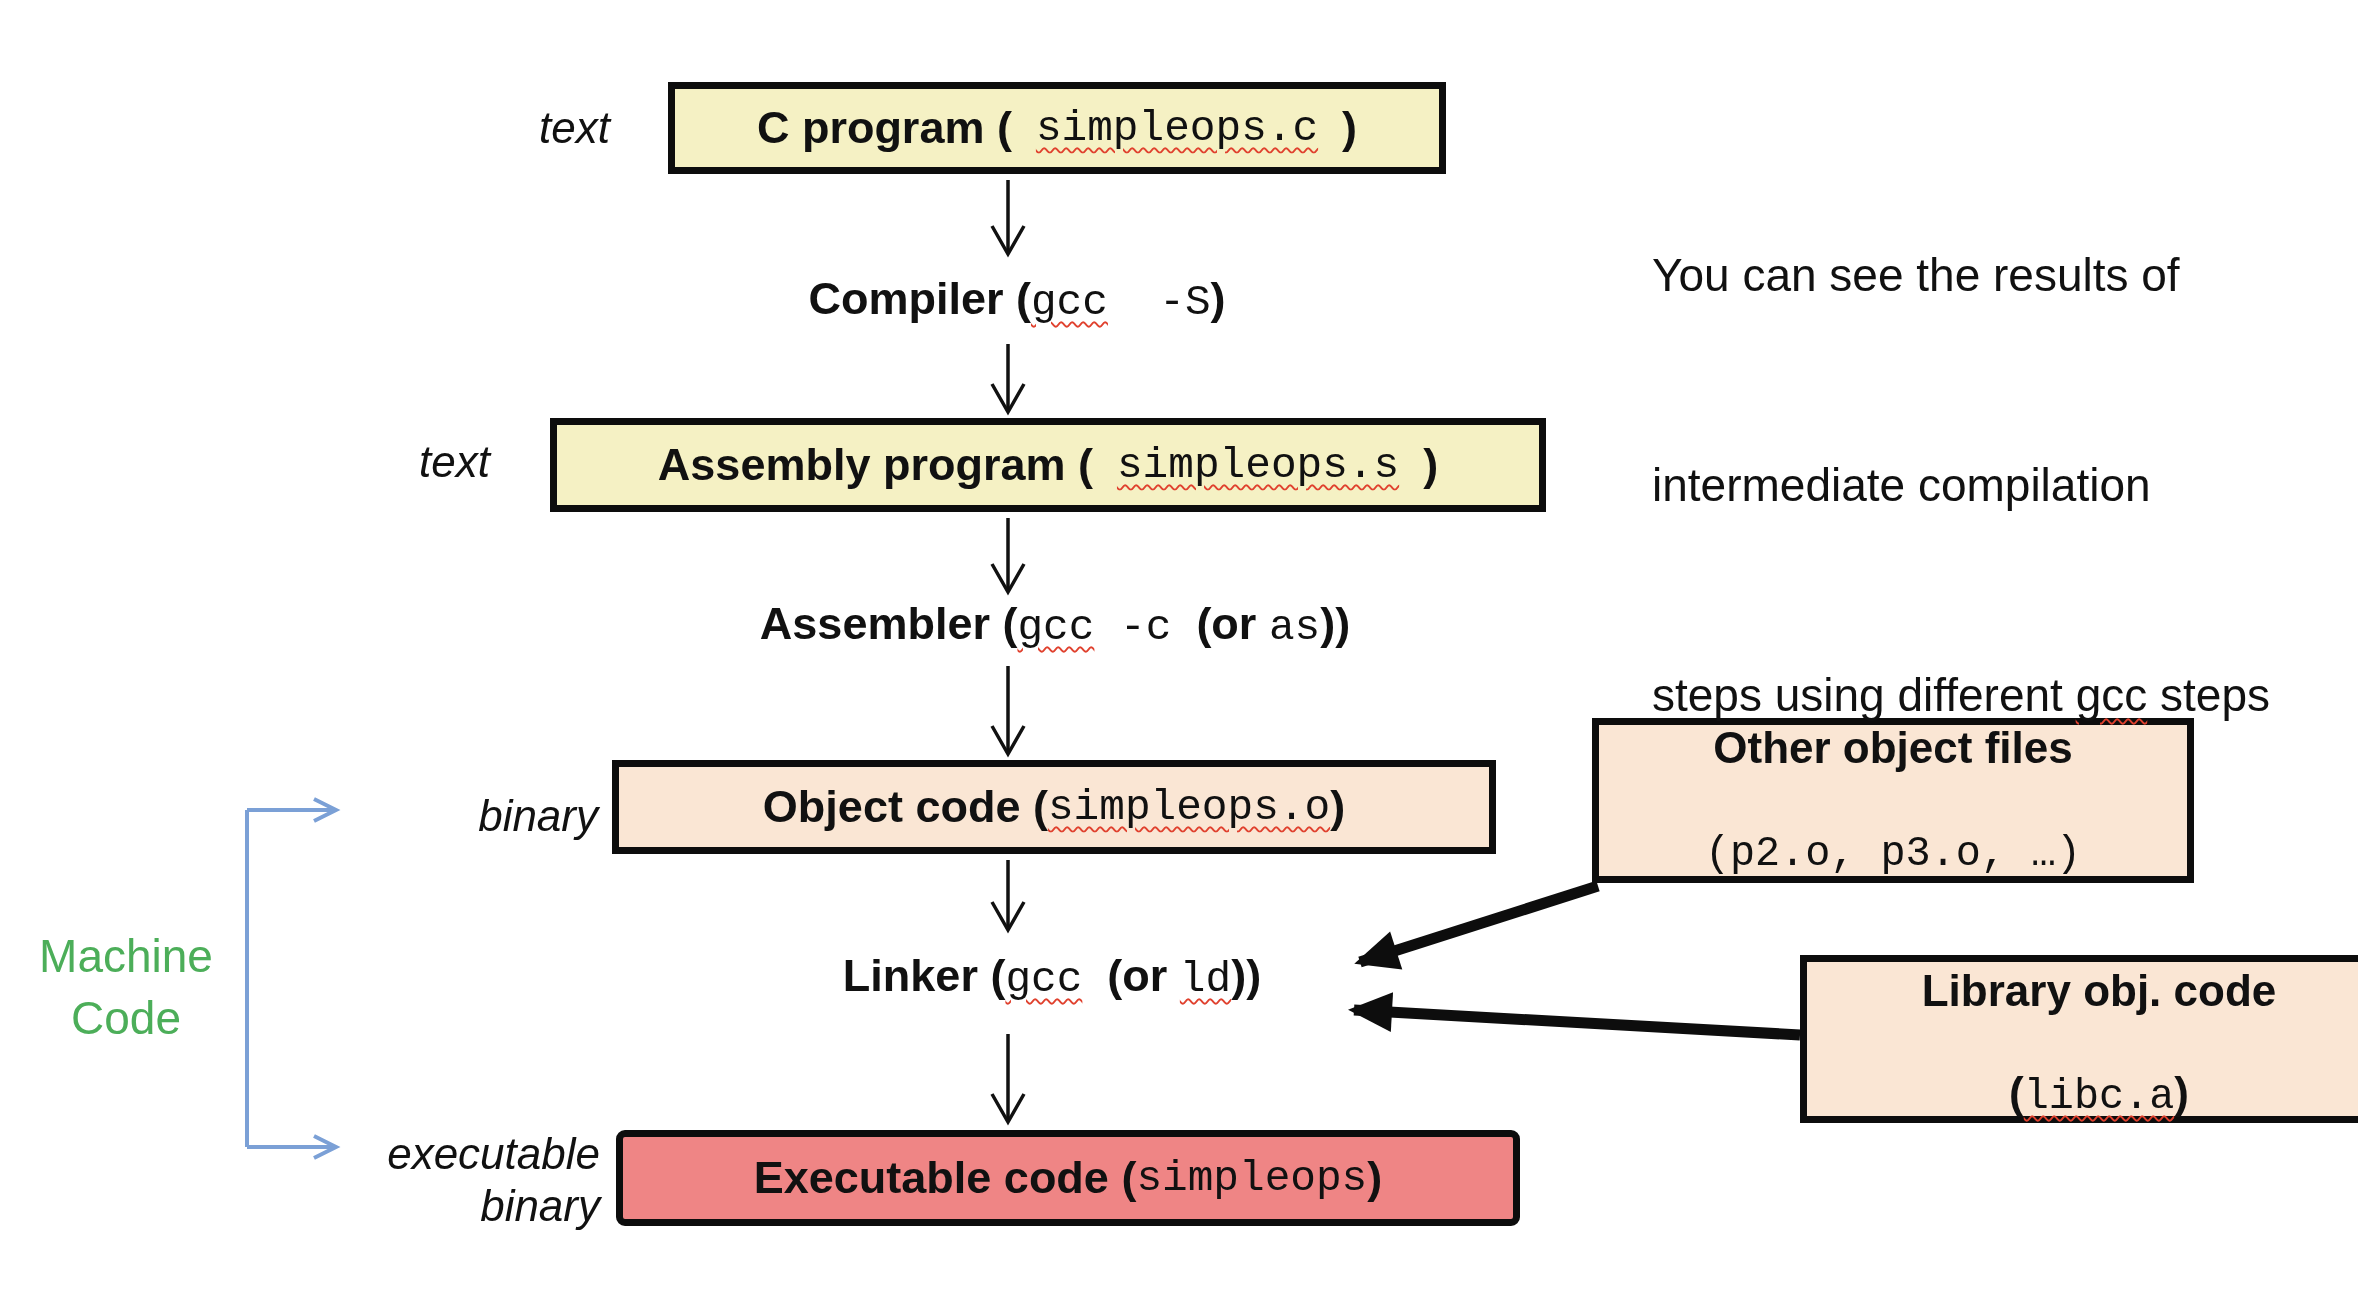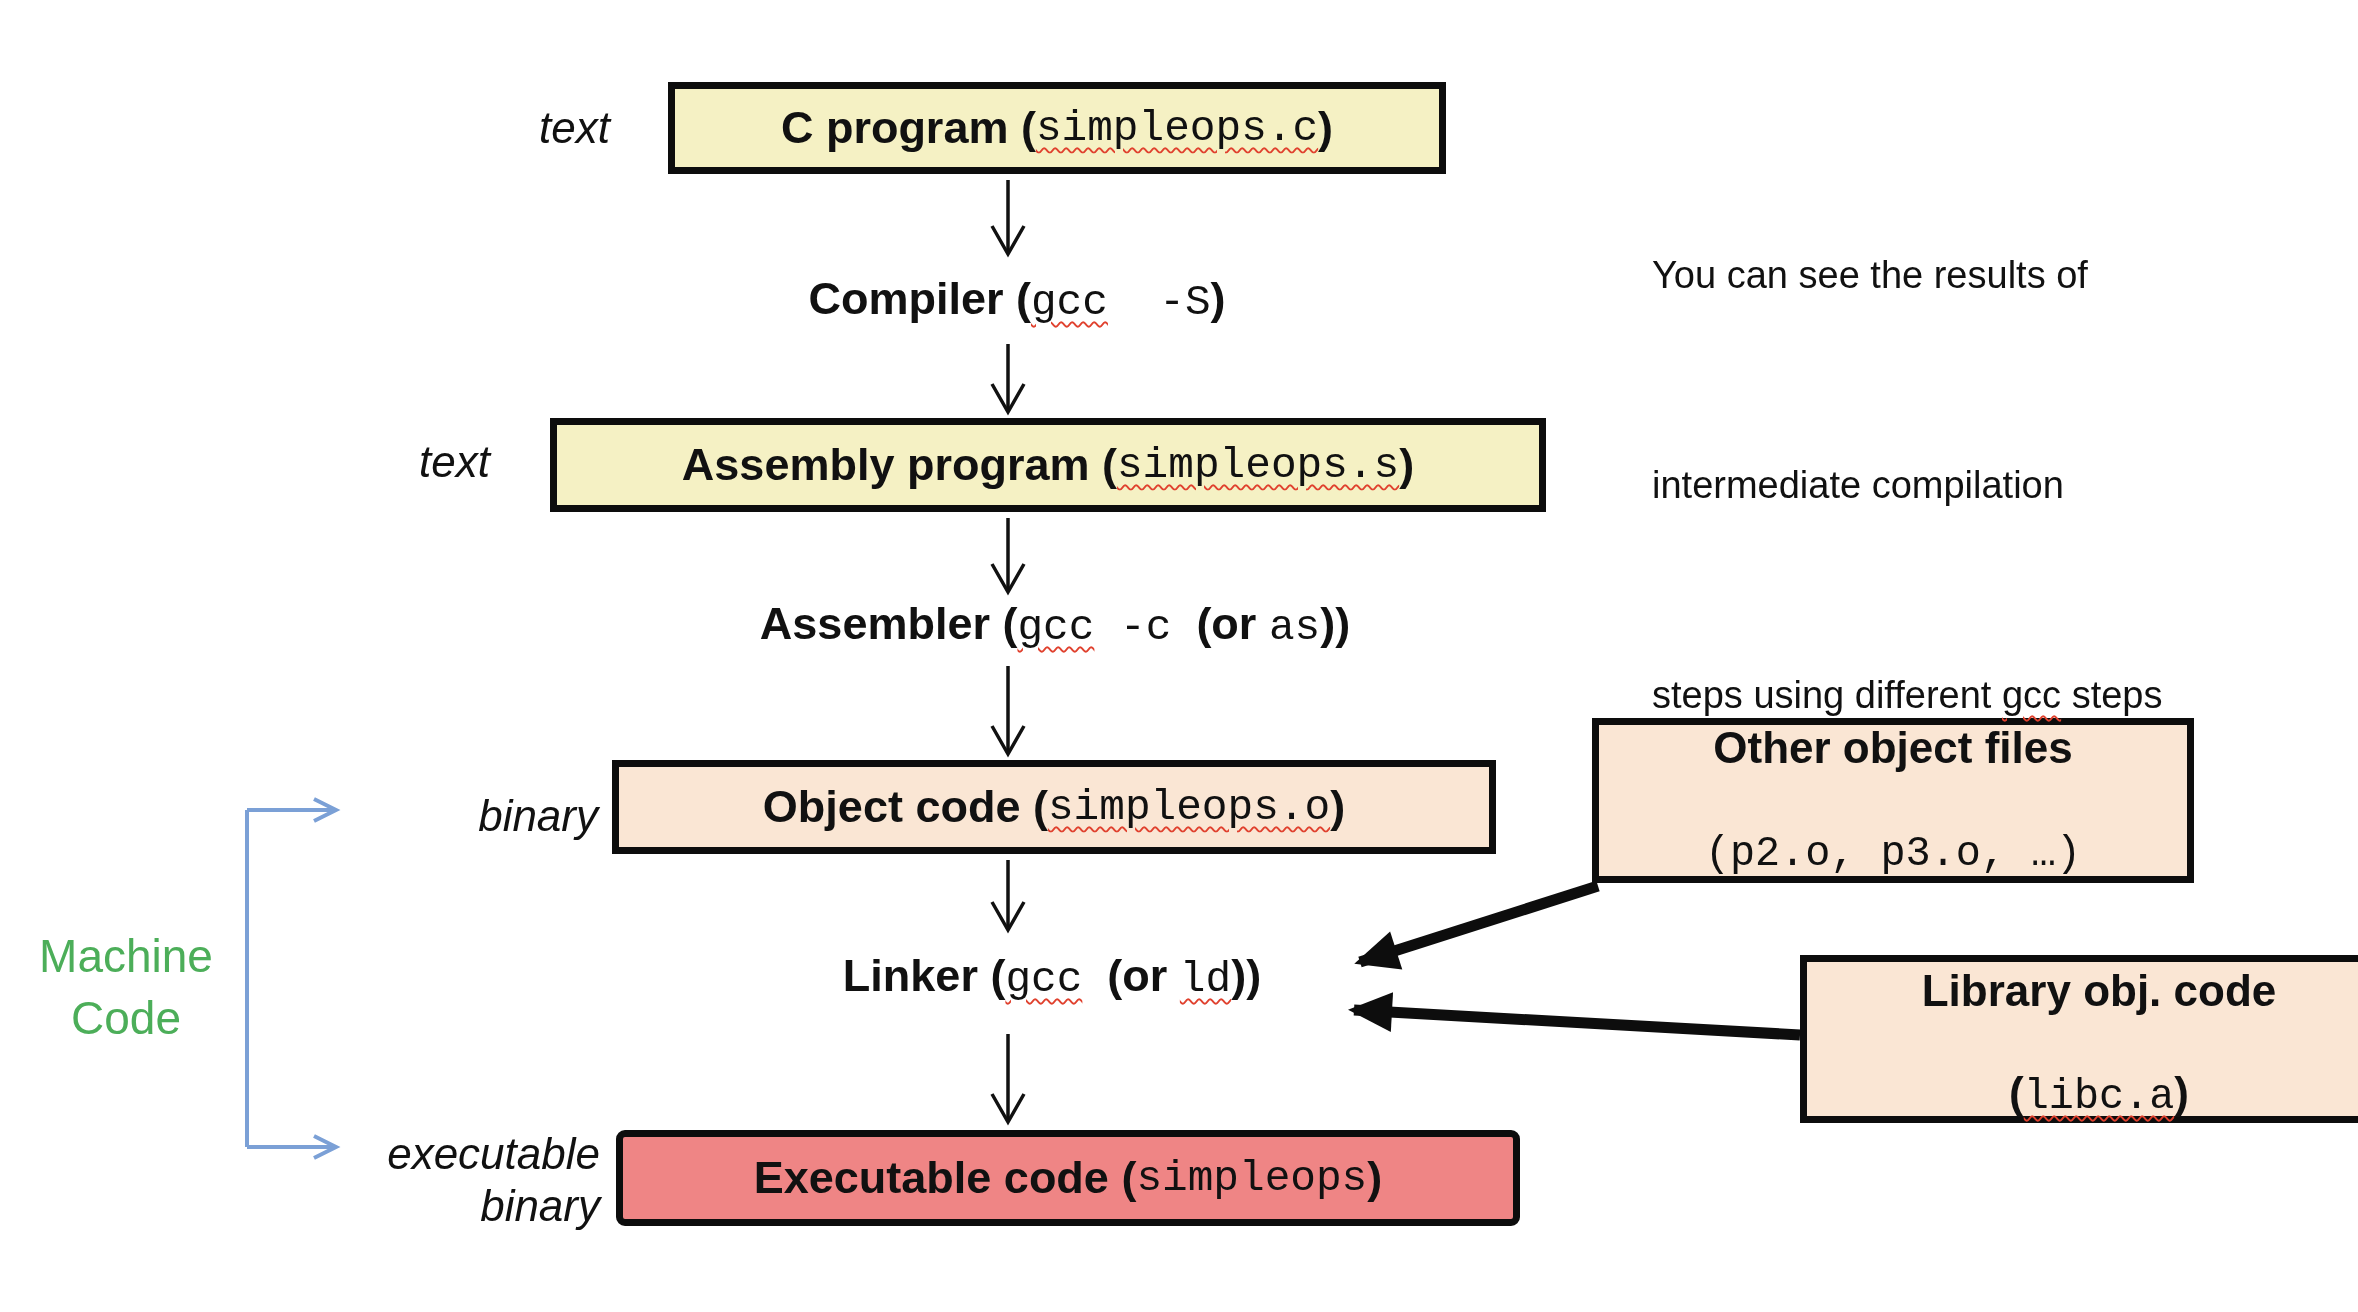--- a/index.html
+++ b/index.html
@@ -24,21 +24,21 @@
   .fbox{
     position:absolute;
     border:7px solid var(--border);
     display:flex;align-items:center;justify-content:center;
     font-weight:bold;font-size:45px;
     white-space:pre;
     box-sizing:border-box;
     text-align:center;
   }
   .fbox.two-line{flex-direction:column;font-size:44px;line-height:1.32;gap:44px;}
-  .yellow{background:var(--yellow-box);}
+  .yellow{background:var(--yellow-box);gap:24px;}
   .peach{background:var(--peach-box);}
   .red{background:var(--red-box);}
   .step{
     position:absolute;
     font-weight:bold;font-size:45px;white-space:pre;
     transform:translateX(-50%);
   }
   .slabel{
     position:absolute;
     font-style:italic;font-size:44px;
@@ -51,21 +51,21 @@
   }
   .wavy{
     text-decoration-line:underline;
     text-decoration-style:wavy;
     text-decoration-color:var(--squiggle);
     text-decoration-thickness:2px;
     text-underline-offset:7px;
   }
   #note{
     position:absolute;left:1652px;top:100px;
-    font-size:38px;line-height:70px;white-space:pre;
+    font-size:46px;line-height:70px;white-space:pre;
   }
   #machine-code{
     position:absolute;left:28px;top:925px;width:196px;
     color:var(--green-text);font-size:46px;line-height:62px;
     text-align:center;font-weight:normal;
   }
   #exec-binary-label{
     position:absolute;left:300px;top:1128px;width:300px;
     font-style:italic;font-size:44px;line-height:52px;text-align:right;
   }

